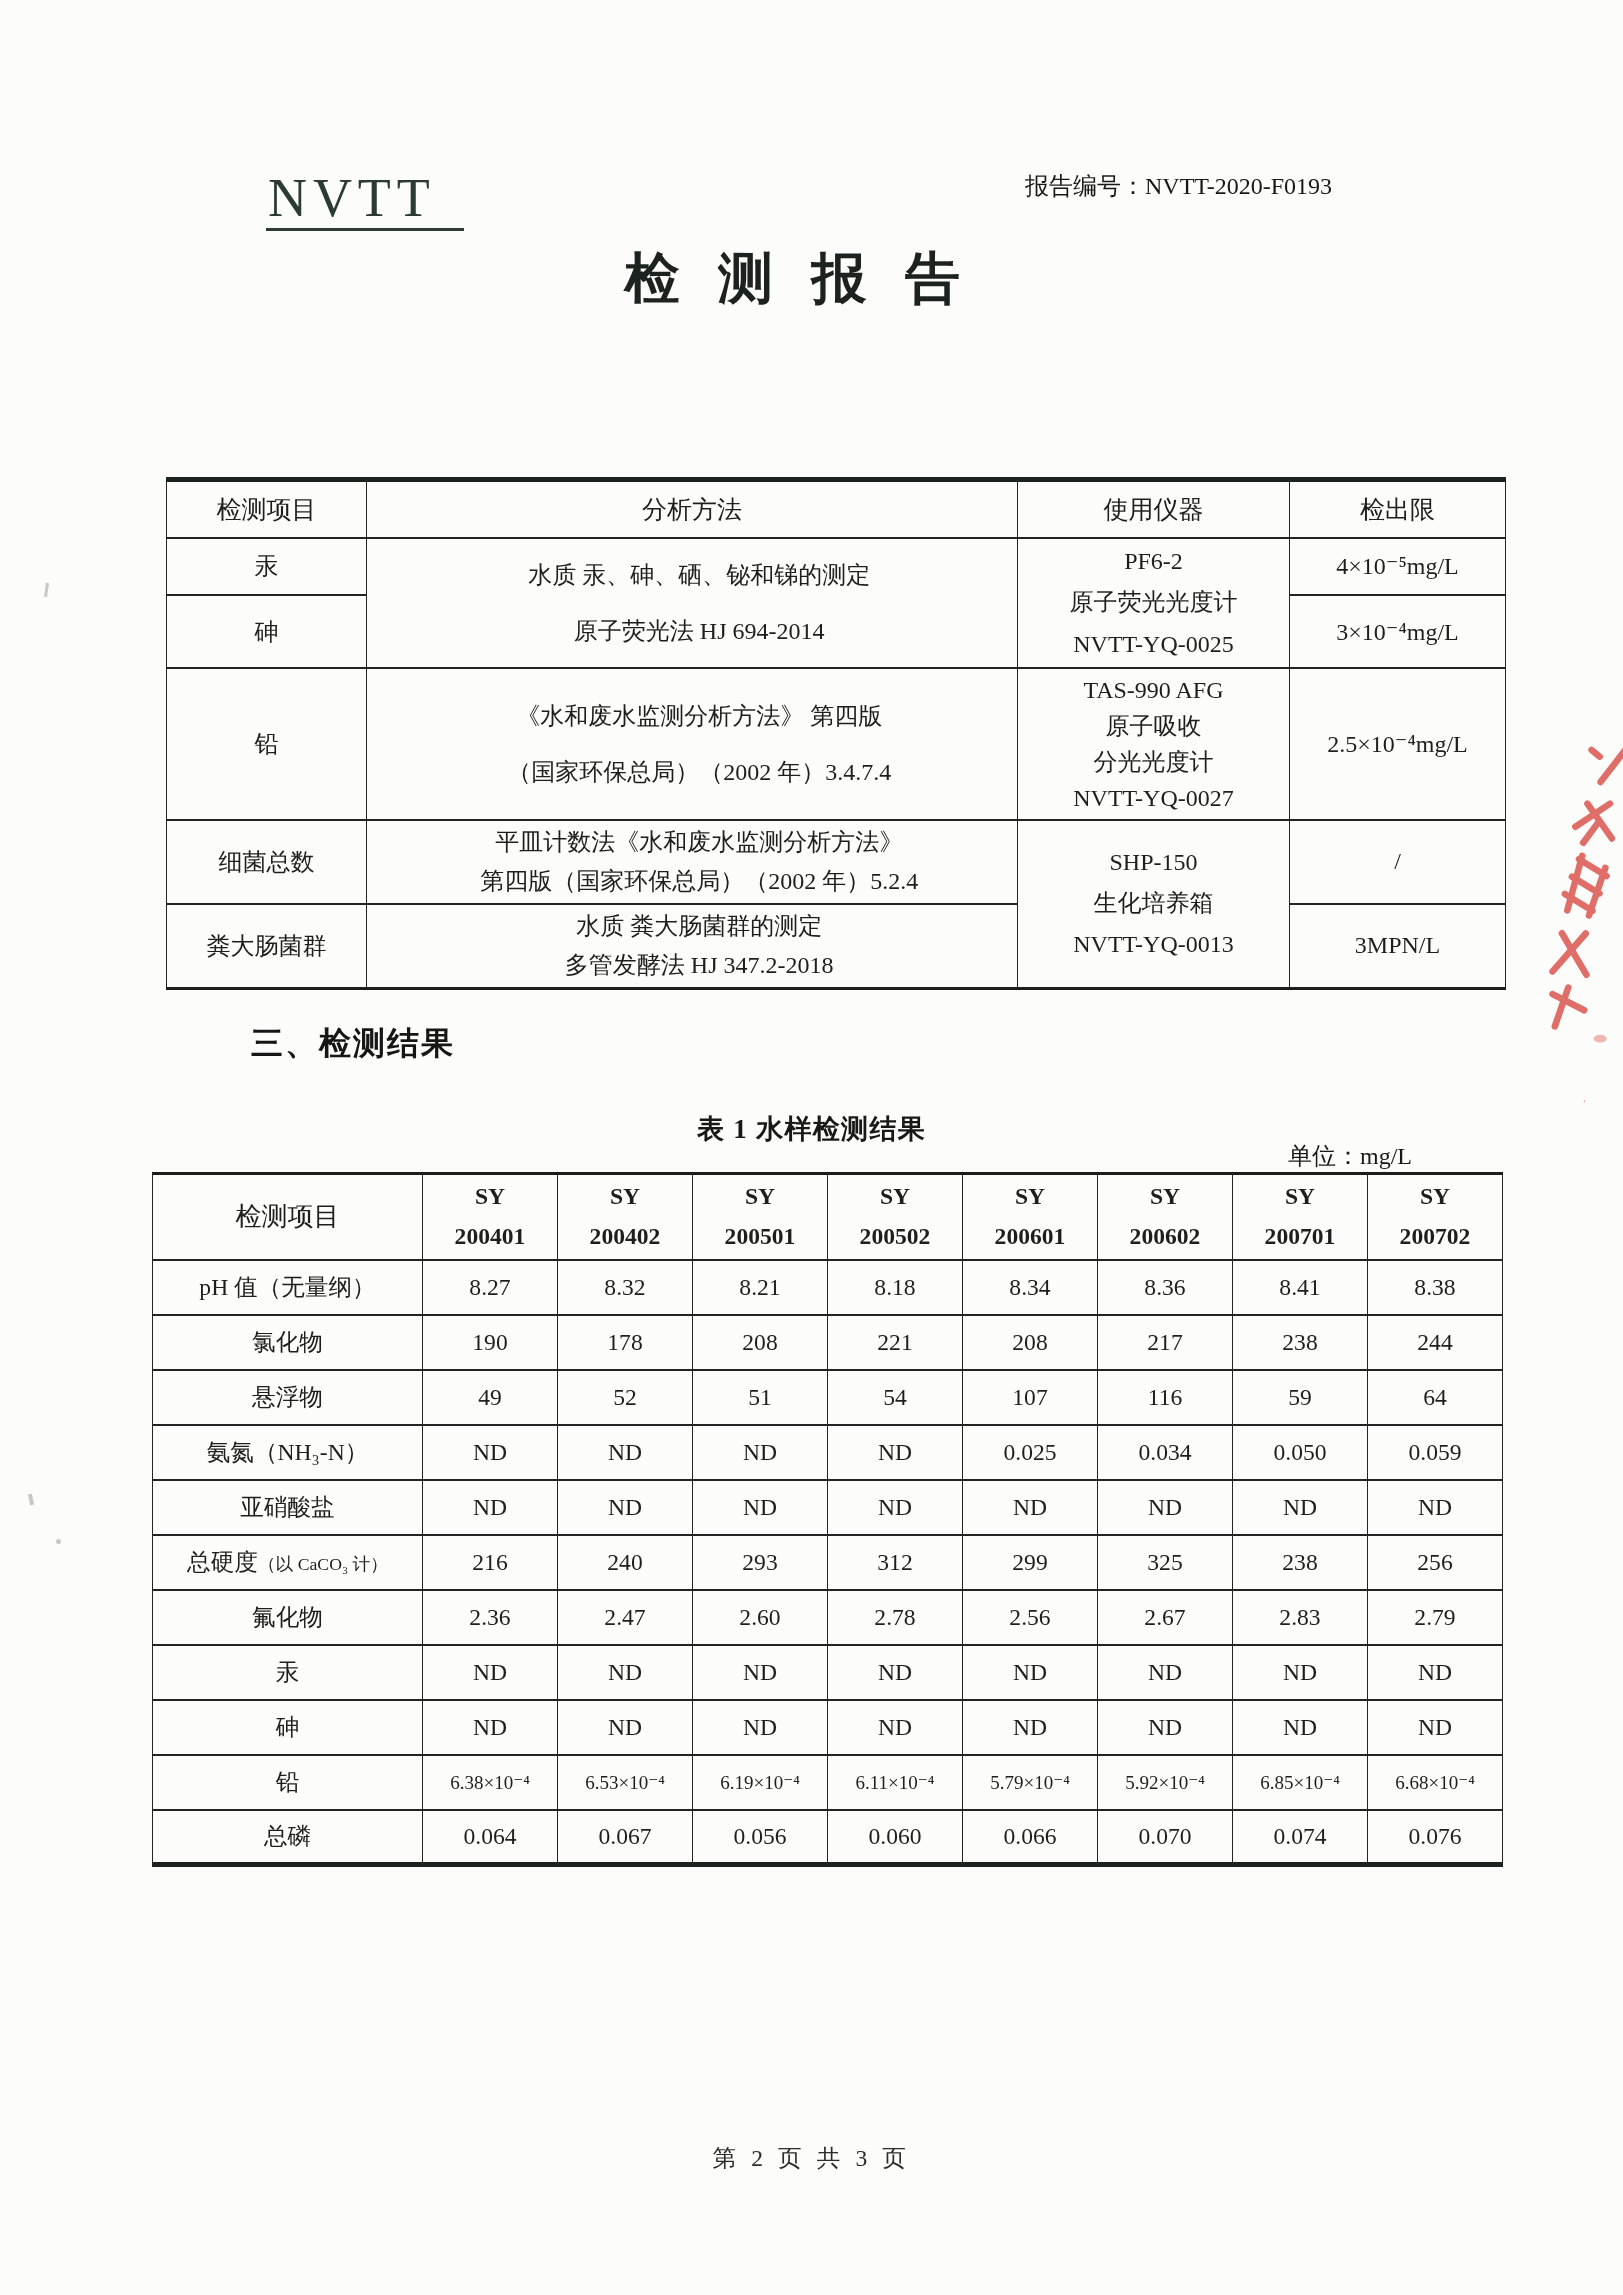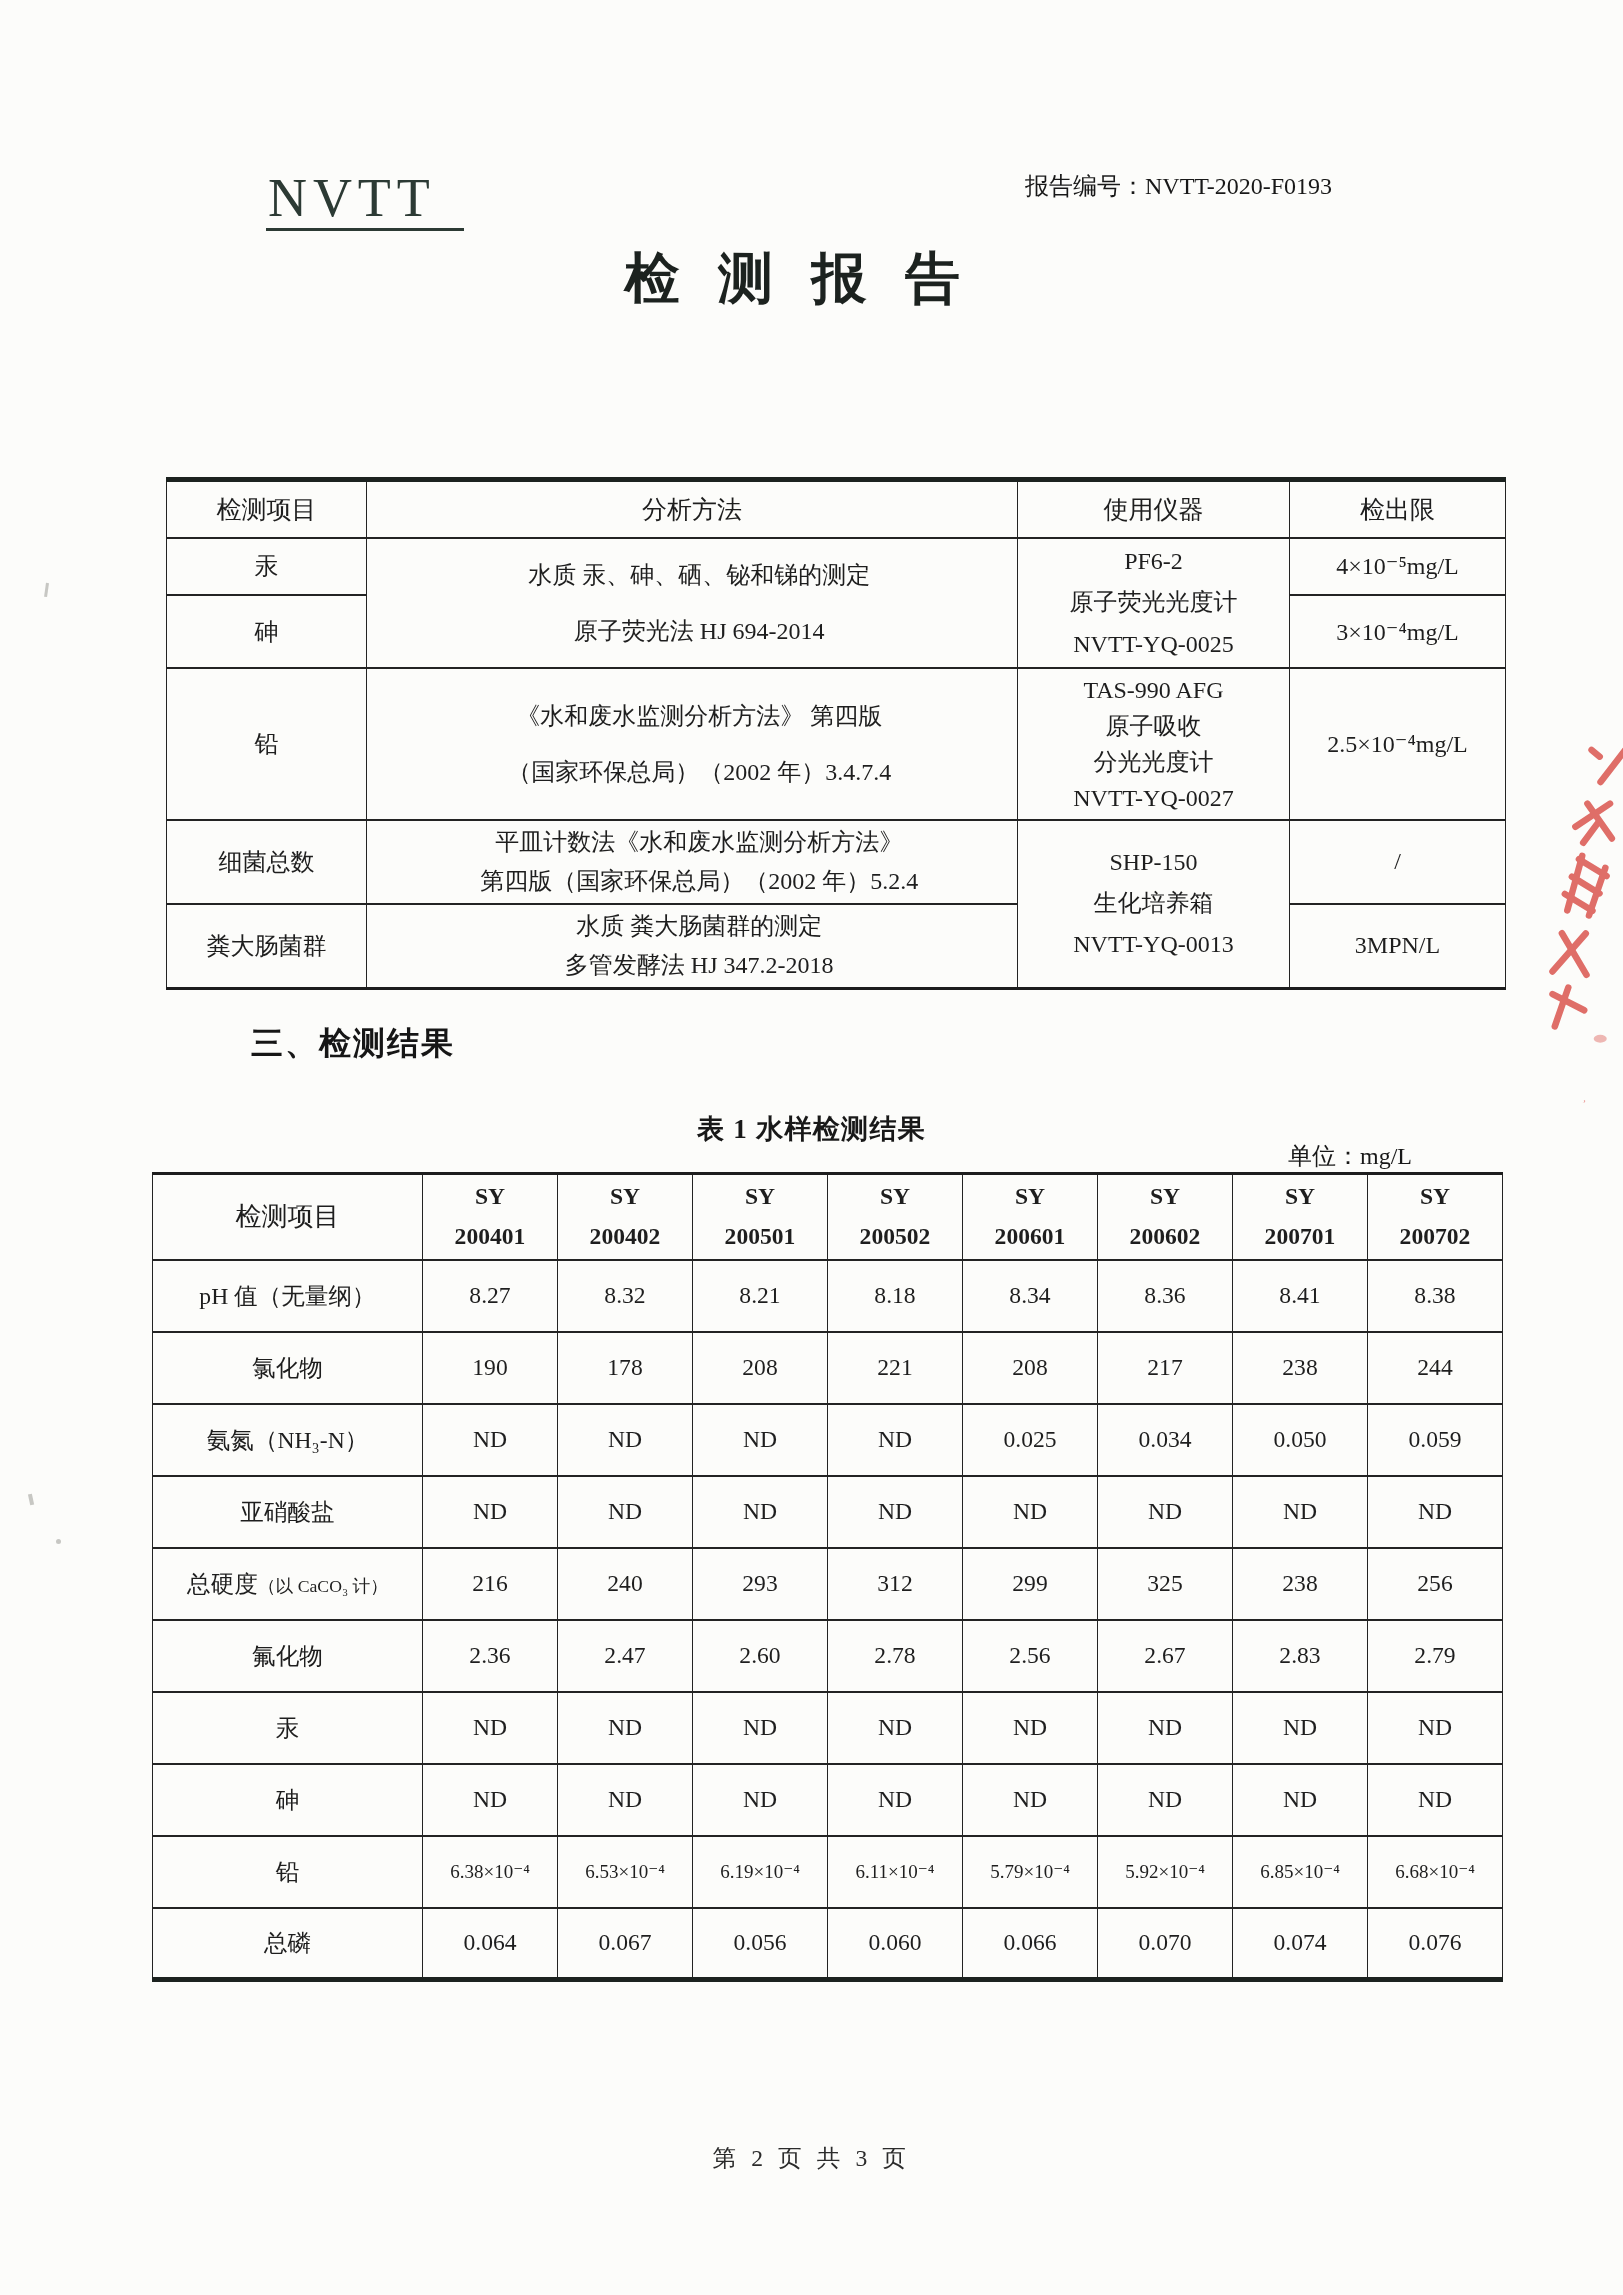--- a/index.html
+++ b/index.html
@@ -85,21 +85,21 @@
     border:1.3px solid #232323;
     border-top-width:2px;border-bottom-width:2px;
     text-align:center;vertical-align:middle;
     font-size:23.6px;padding:1.3px 2.6px;
   }
   .t2 tr.header-row{height:86px;}
   .t2 tr.header-row td{border-bottom-width:2.6px;}
   .t2 .item-header{font-size:26px;}
   .sample-header{font-weight:600;}
   .sample-header .s-line1{margin-bottom:13px;}
-  .t2 tbody tr{height:72px;}
+  .t2 tbody tr{height:55px;}
   .item-cell{font-size:24px;}
   .item-sub{font-size:17.7px;}
   .small-val{font-size:19px !important;}
   
   .footer-page{
     position:absolute;left:0;right:0;top:2142px;text-align:center;
     font-size:23.6px;letter-spacing:4.6px;color:#2b2b2b;
   }
   
   .stamp{position:absolute;left:1549px;top:717px;width:75px;height:327px;}
@@ -245,20 +245,31 @@
         <tr>
           <td class="item-cell"><span>氯化物</span></td>
           <td class="value-cell">190</td>
           <td class="value-cell">178</td>
           <td class="value-cell">208</td>
           <td class="value-cell">221</td>
           <td class="value-cell">208</td>
           <td class="value-cell">217</td>
           <td class="value-cell">238</td>
           <td class="value-cell">244</td>
+        </tr>
+        <tr>
+          <td class="item-cell"><span>悬浮物</span></td>
+          <td class="value-cell">49</td>
+          <td class="value-cell">52</td>
+          <td class="value-cell">51</td>
+          <td class="value-cell">54</td>
+          <td class="value-cell">107</td>
+          <td class="value-cell">116</td>
+          <td class="value-cell">59</td>
+          <td class="value-cell">64</td>
         </tr>
         <tr>
           <td class="item-cell"><span>氨氮（NH₃-N）</span></td>
           <td class="value-cell">ND</td>
           <td class="value-cell">ND</td>
           <td class="value-cell">ND</td>
           <td class="value-cell">ND</td>
           <td class="value-cell">0.025</td>
           <td class="value-cell">0.034</td>
           <td class="value-cell">0.050</td>

